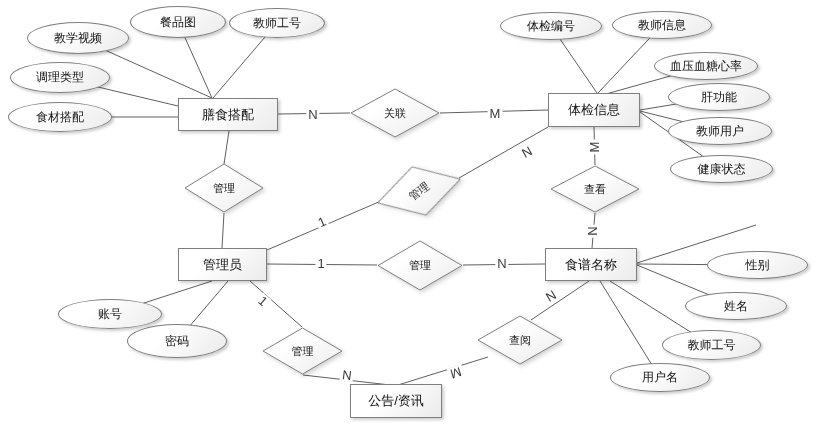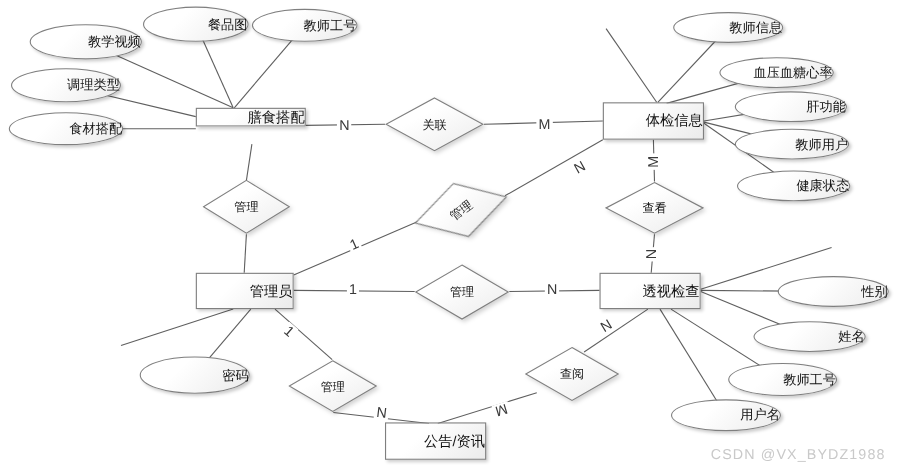--- a/index.html
+++ b/index.html
@@ -1,20 +1,20 @@
 <!DOCTYPE html>
 <html><head>
 <meta charset="utf-8">
 <style>
   html,body{margin:0;padding:0;background:#fff;}
   .stage{position:relative;width:821px;height:428px;background:#fff;overflow:hidden;
          font-family:"Liberation Sans",sans-serif;}
   .edges{position:absolute;left:0;top:0;}
   .edges line{stroke:#5f5f5f;stroke-width:1;}
-  .node{position:absolute;display:flex;align-items:center;justify-content:flex-end;
+  .node{position:absolute;display:flex;align-items:center;justify-content:center;
         box-sizing:border-box;color:#111;}
   .ent{border:1px solid #7f7f7f;background:linear-gradient(135deg,#ffffff 35%,#ebebeb 100%);
        box-shadow:2px 2px 3px rgba(0,0,0,.20);font-size:13px;}
   .attr{border:1px solid #7f7f7f;border-radius:50%;
         background:linear-gradient(135deg,#ffffff 35%,#ebebeb 100%);
         box-shadow:2px 2px 3px rgba(0,0,0,.20);font-size:12px;}
   .dia{position:absolute;}
   .dia svg{position:absolute;left:0;top:0;filter:drop-shadow(2px 2px 2px rgba(0,0,0,.18));}
   .dia polygon{fill:url(#shapeGrad);stroke:#7f7f7f;stroke-width:1;}
   .dia-label{position:absolute;left:0;top:0;right:0;bottom:0;display:flex;
@@ -84,64 +84,70 @@
   <div class="node attr" style="left:229px;top:8px;width:96px;height:30px">
       <span>教师工号</span>
     </div>
   <div class="node attr" style="left:10px;top:62px;width:100px;height:31px">
       <span>调理类型</span>
     </div>
   <div class="node attr" style="left:8px;top:102px;width:104px;height:30px">
       <span>食材搭配</span>
     </div>
 
+  <div class="node attr" style="left:500px;top:12px;width:102px;height:28px">
+      <span>体检编号</span>
+    </div>
   <div class="node attr" style="left:612px;top:11px;width:100px;height:28px">
       <span>教师信息</span>
     </div>
   <div class="node attr" style="left:654px;top:52px;width:104px;height:28px">
       <span>血压血糖心率</span>
     </div>
   <div class="node attr" style="left:668px;top:83px;width:102px;height:28px">
       <span>肝功能</span>
     </div>
   <div class="node attr" style="left:668px;top:117px;width:104px;height:28px">
       <span>教师用户</span>
     </div>
   <div class="node attr" style="left:670px;top:155px;width:103px;height:28px">
       <span>健康状态</span>
     </div>
 
+  <div class="node attr" style="left:58px;top:299px;width:104px;height:30px">
+      <span>账号</span>
+    </div>
   <div class="node attr" style="left:127px;top:324px;width:100px;height:34px">
       <span>密码</span>
     </div>
 
   <div class="node attr" style="left:707px;top:251px;width:101px;height:28px">
       <span>性别</span>
     </div>
   <div class="node attr" style="left:685px;top:292px;width:102px;height:28px">
       <span>姓名</span>
     </div>
   <div class="node attr" style="left:662px;top:330px;width:99px;height:30px">
       <span>教师工号</span>
     </div>
   <div class="node attr" style="left:610px;top:363px;width:100px;height:29px">
       <span>用户名</span>
     </div>
 
-  <div class="node ent" style="left:178px;top:98px;width:100px;height:17px">
+  <div class="node ent" style="left:178px;top:98px;width:100px;height:33px">
       <span>膳食搭配</span>
     </div>
   <div class="node ent" style="left:548px;top:93px;width:92px;height:34px">
       <span>体检信息</span>
     </div>
   <div class="node ent" style="left:178px;top:248px;width:89px;height:33px">
       <span>管理员</span>
     </div>
   <div class="node ent" style="left:545px;top:248px;width:92px;height:33px">
-      <span>透视检查</span>
+      <span>食谱名称</span>
     </div>
   <div class="node ent" style="left:350px;top:384px;width:92px;height:34px">
       <span>公告/资讯</span>
     </div>
 
   <div class="dia" style="left:350px;top:88px;width:90px;height:50px">
     <svg width="90" height="50">
         <polygon points="45,1 89,25 45,49 1,25"></polygon>
       </svg>
     <span class="dia-label">关联</span>
@@ -189,14 +195,13 @@
   <span class="card" style="left:527px;top:152px;--rot:-29deg">N</span>
   <span class="card" style="left:594px;top:147px;--rot:-90deg">M</span>
   <span class="card" style="left:592px;top:231px;--rot:-90deg">N</span>
   <span class="card" style="left:321px;top:263px">1</span>
   <span class="card" style="left:502px;top:263px">N</span>
   <span class="card" style="left:263px;top:301px;--rot:41deg">1</span>
   <span class="card" style="left:347px;top:375px;--rot:7deg">N</span>
   <span class="card" style="left:551px;top:296px;--rot:-31deg">N</span>
   <span class="card" style="left:456px;top:373px;--rot:163deg">M</span>
 
-  <div class="watermark">CSDN @VX_BYDZ1988</div>
 </div>
 
 </body></html>

